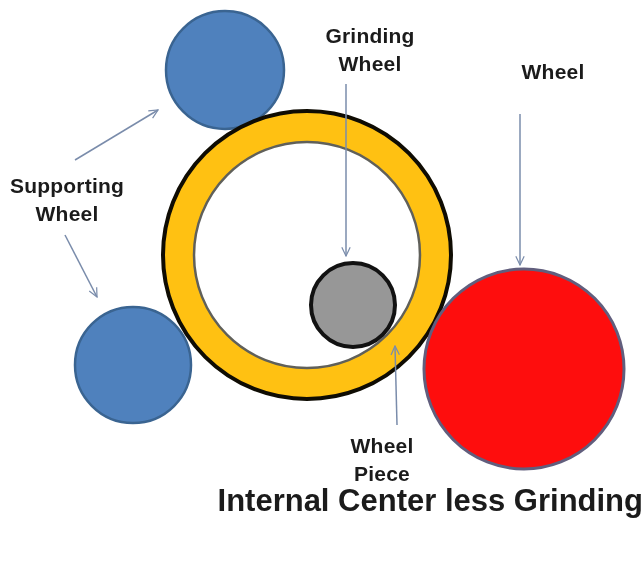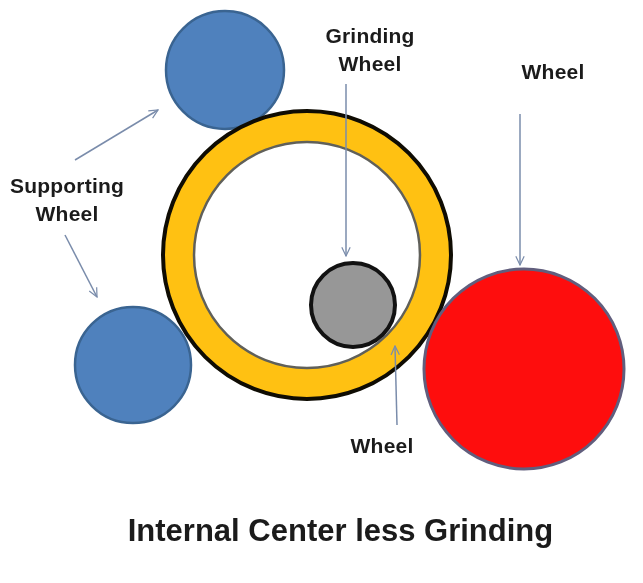--- a/index.html
+++ b/index.html
@@ -69,17 +69,18 @@
     <div>Grinding</div>
     <div>Wheel</div>
   </div>
 
   <div class="label" style="left:473px; top:58px; width:160px;">
     <div>Wheel</div>
   </div>
 
   <div class="label" style="left:312px; top:432px; width:140px;">
     <div>Wheel</div>
+    <div>Piece</div>
   </div>
 
-  <div class="title" style="left:38px; top:512px; width:605px;">Internal Center less Grinding</div>
+  <div class="title" style="left:38px; top:482px; width:605px;text-align:right;">Internal Center less Grinding</div>
 
 </div>
 
 </body></html>

